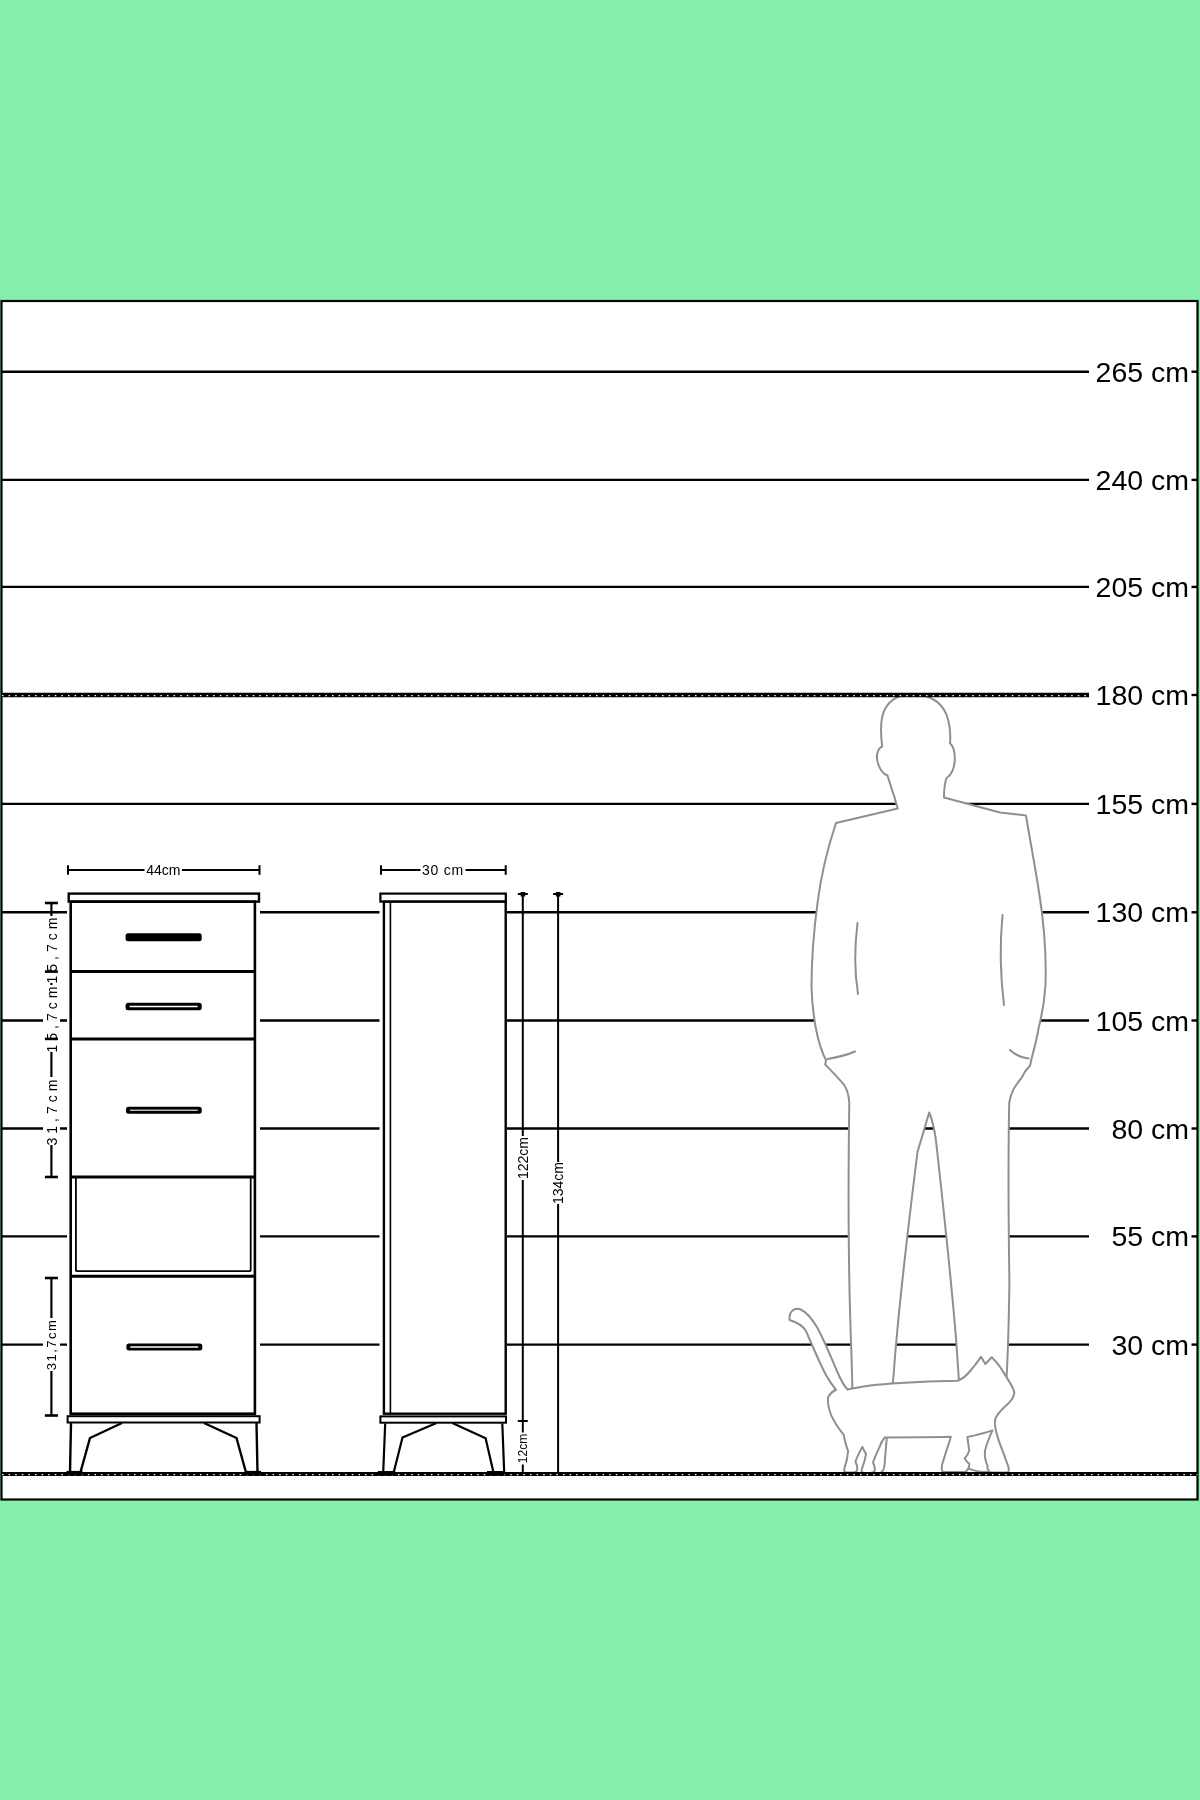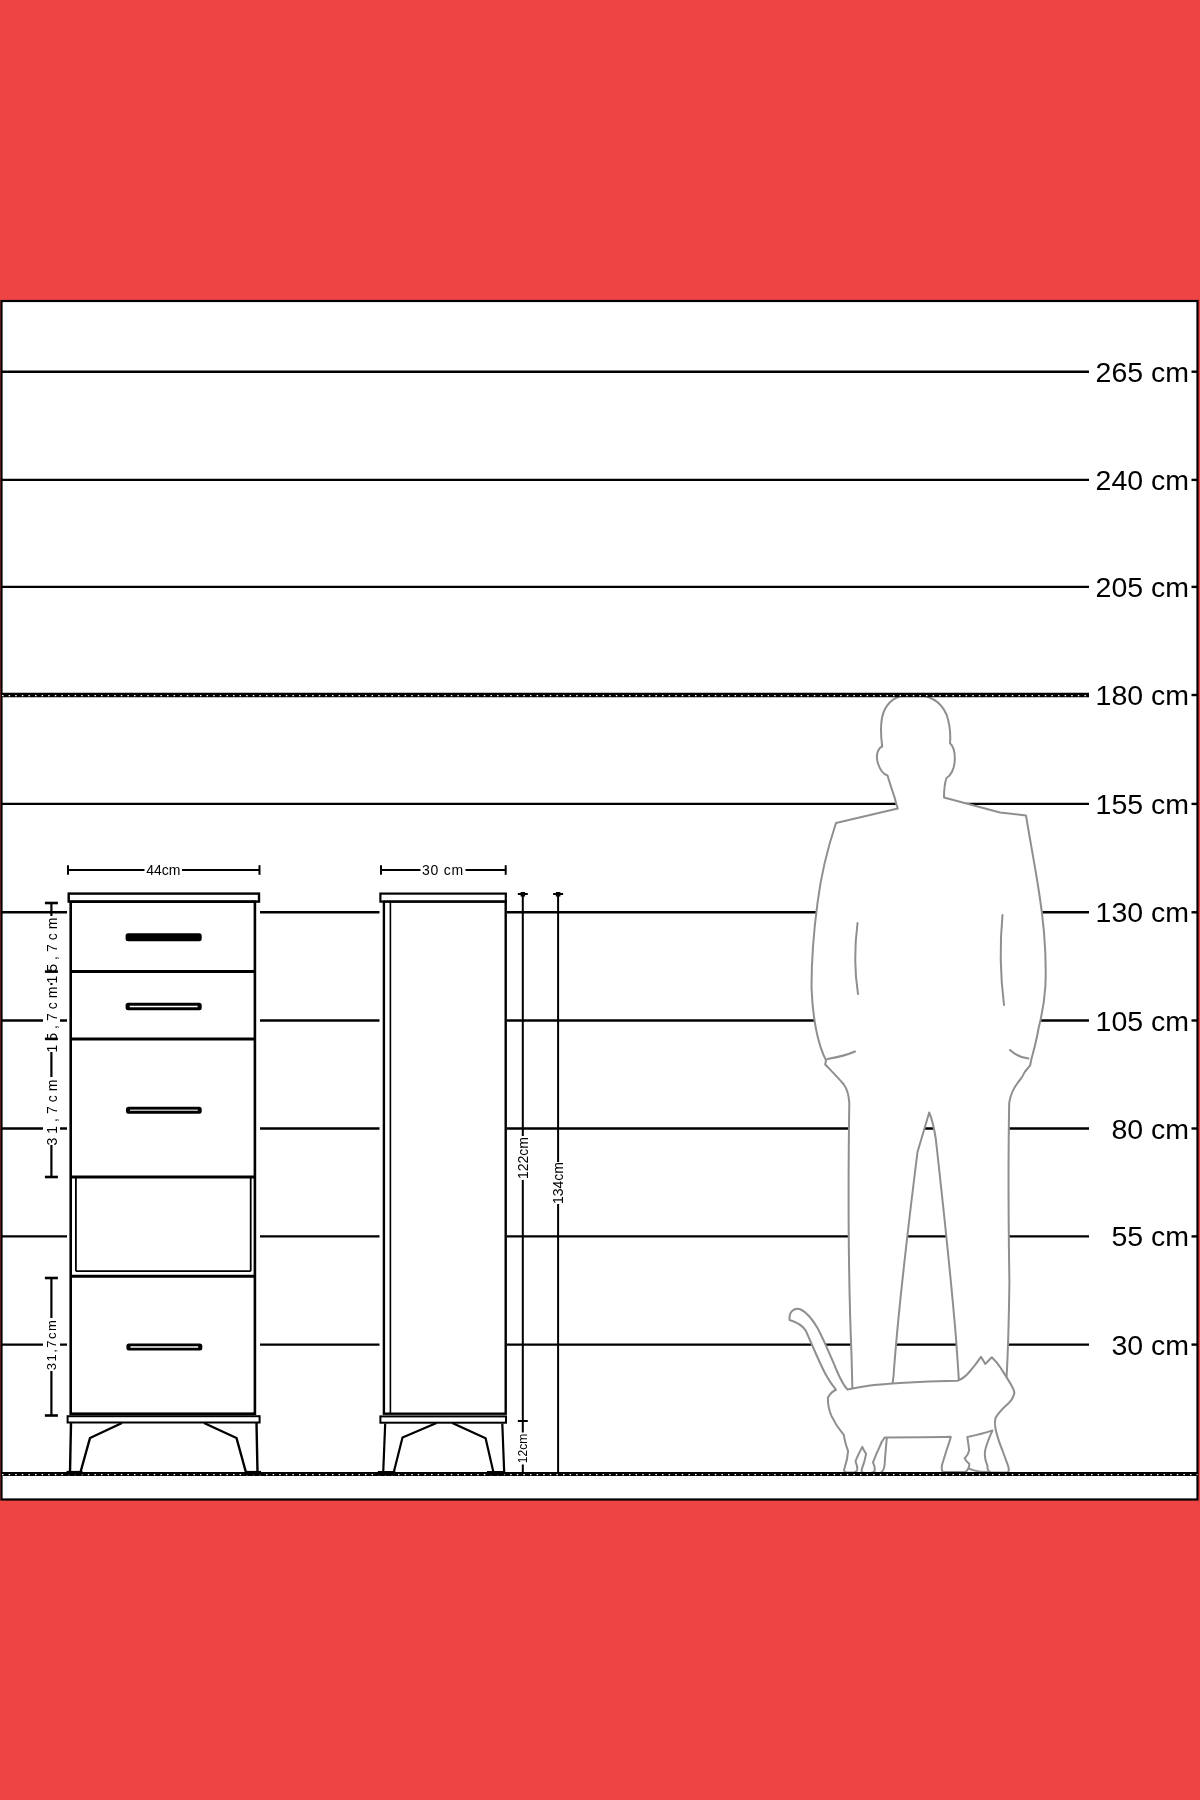--- a/index.html
+++ b/index.html
@@ -1,16 +1,16 @@
 <!DOCTYPE html>
 <html><head>
 <meta charset="utf-8">
 <style>
   html,body{margin:0;padding:0;background:#ffffff;}
-  .page{position:relative;width:1200px;height:1800px;background:#ef4444;overflow:hidden;
+  .page{position:relative;width:1200px;height:1800px;background:#86efac;overflow:hidden;
         font-family:"Liberation Sans", sans-serif;}
   svg{position:absolute;left:0;top:0;}
   text{font-family:"Liberation Sans", sans-serif;fill:#000;}
 </style>
 </head>
 <body>
 <div class="page">
 <svg width="1200" height="1800" viewBox="0 0 1200 1800">
 
 <rect x="1.5" y="301" width="1196" height="1198.5" fill="#ffffff" stroke="#000000" stroke-width="2.2"></rect>

